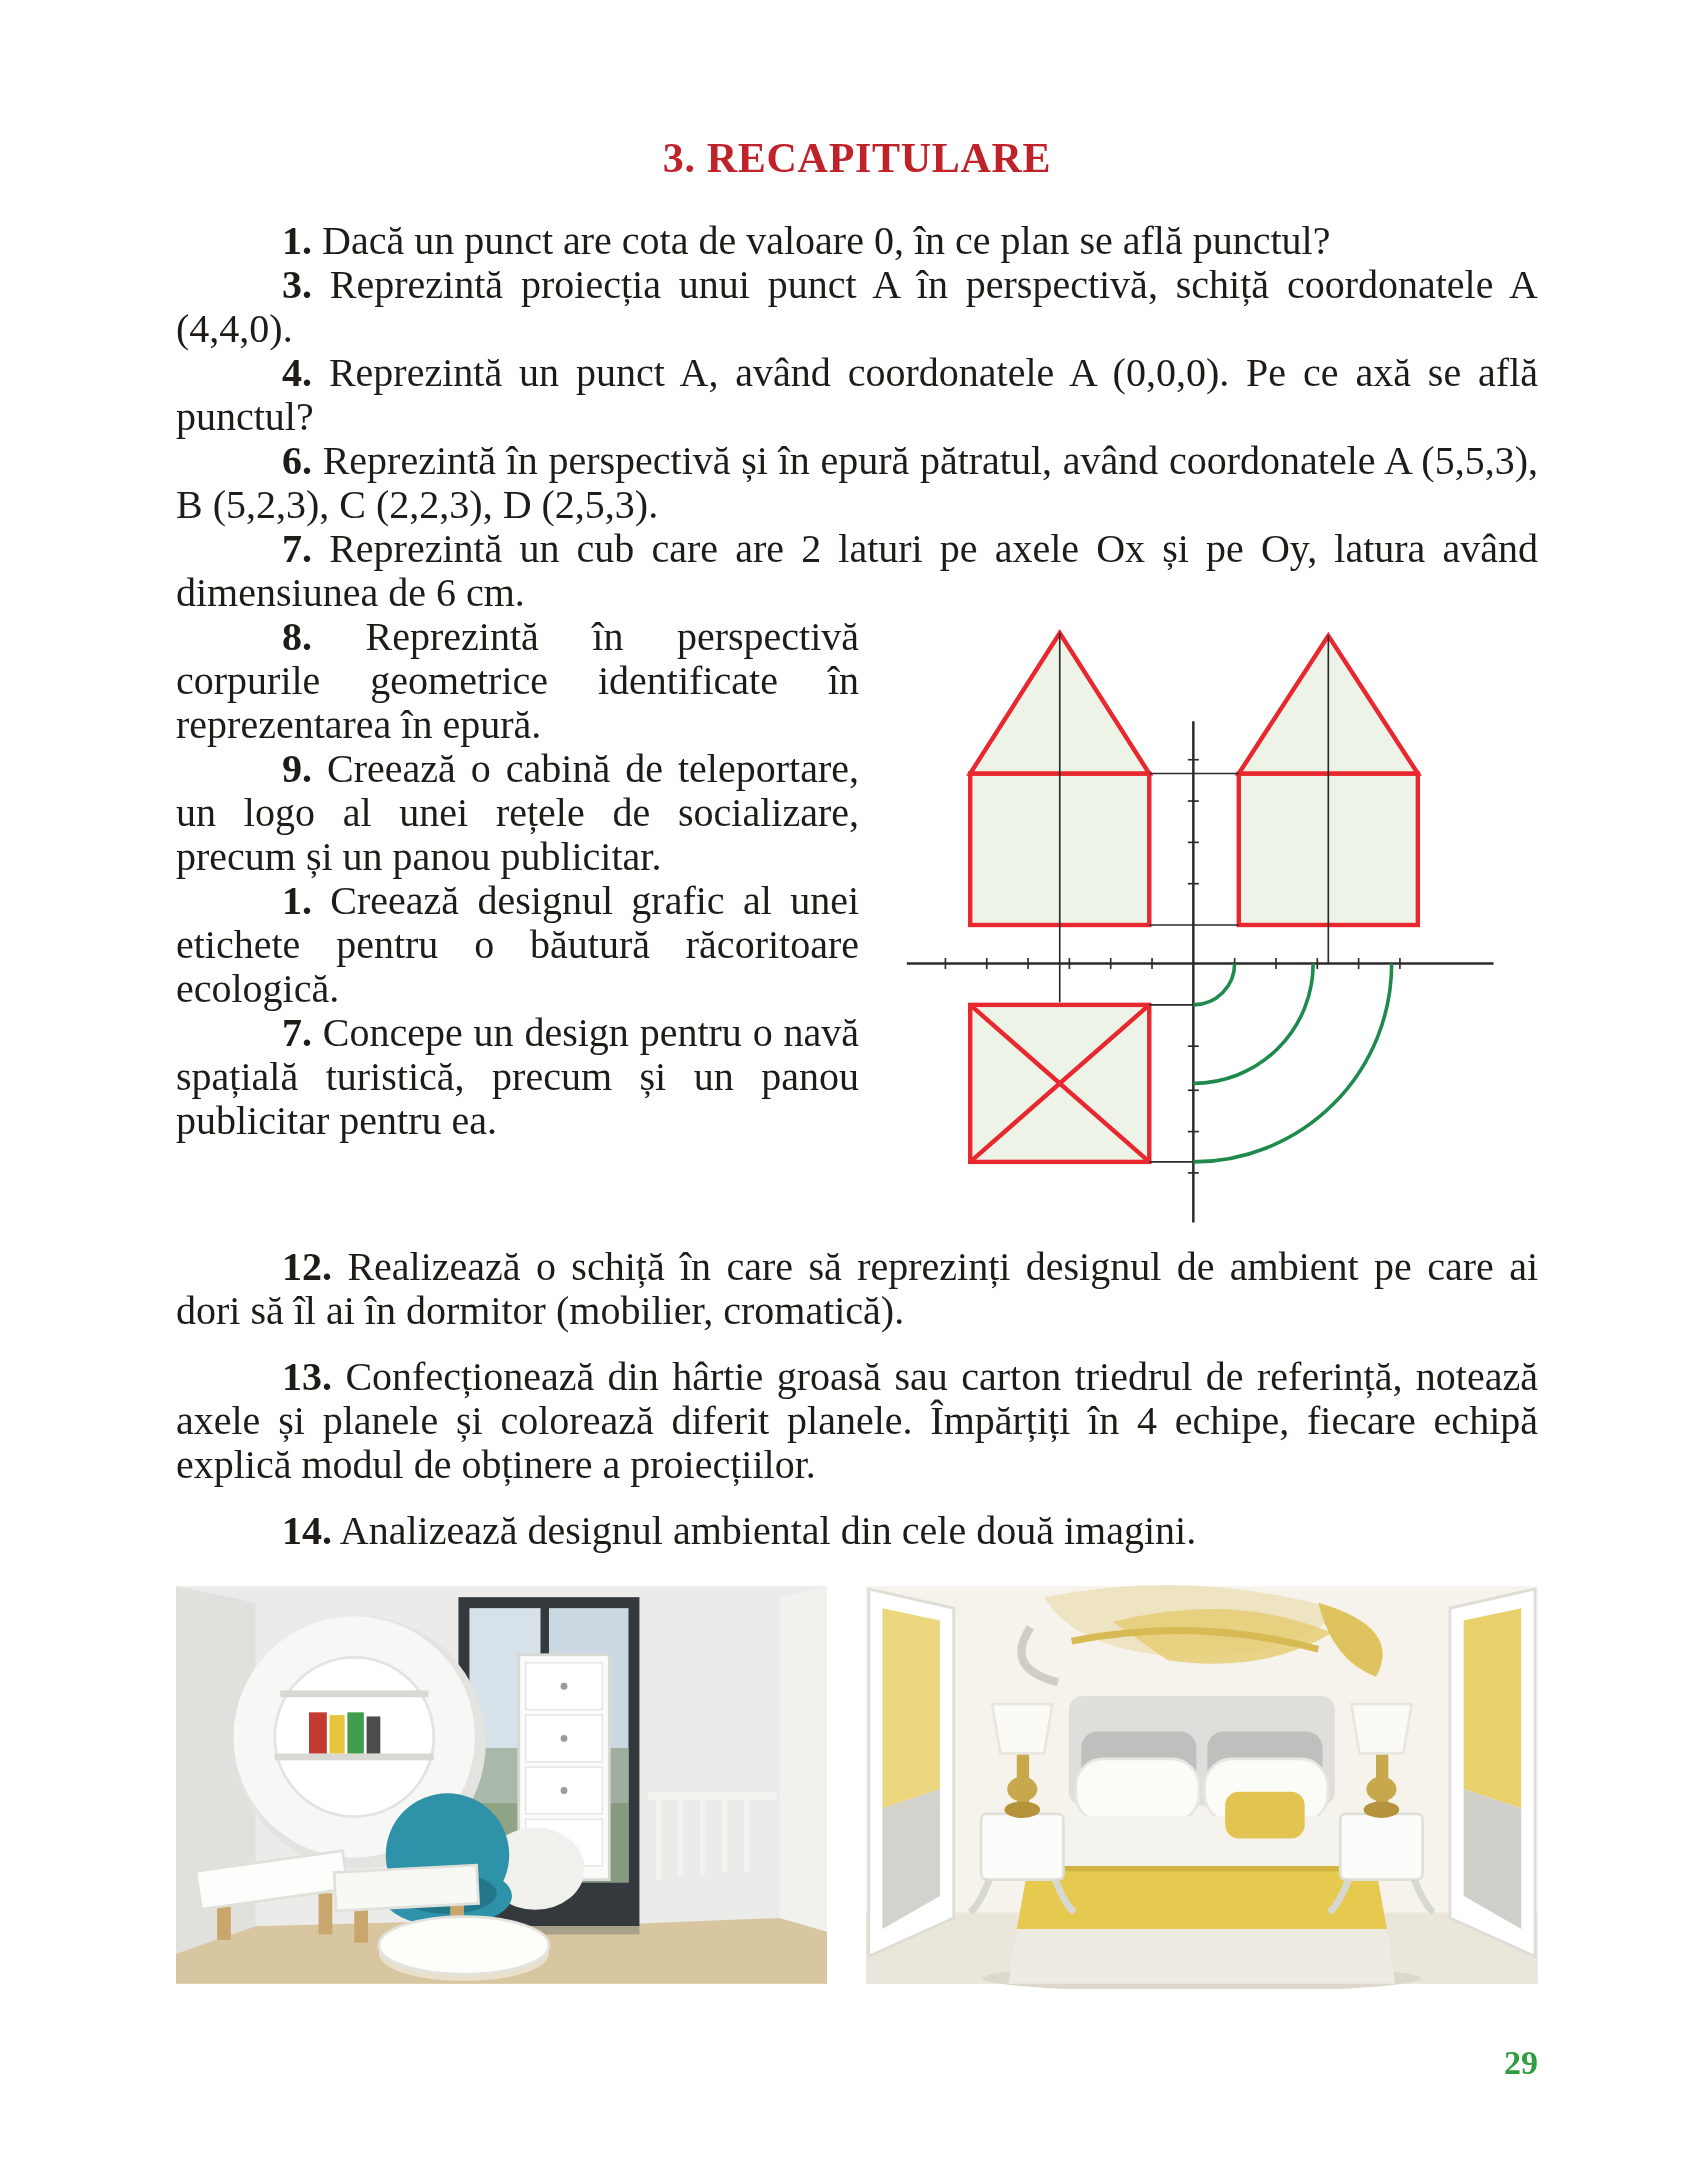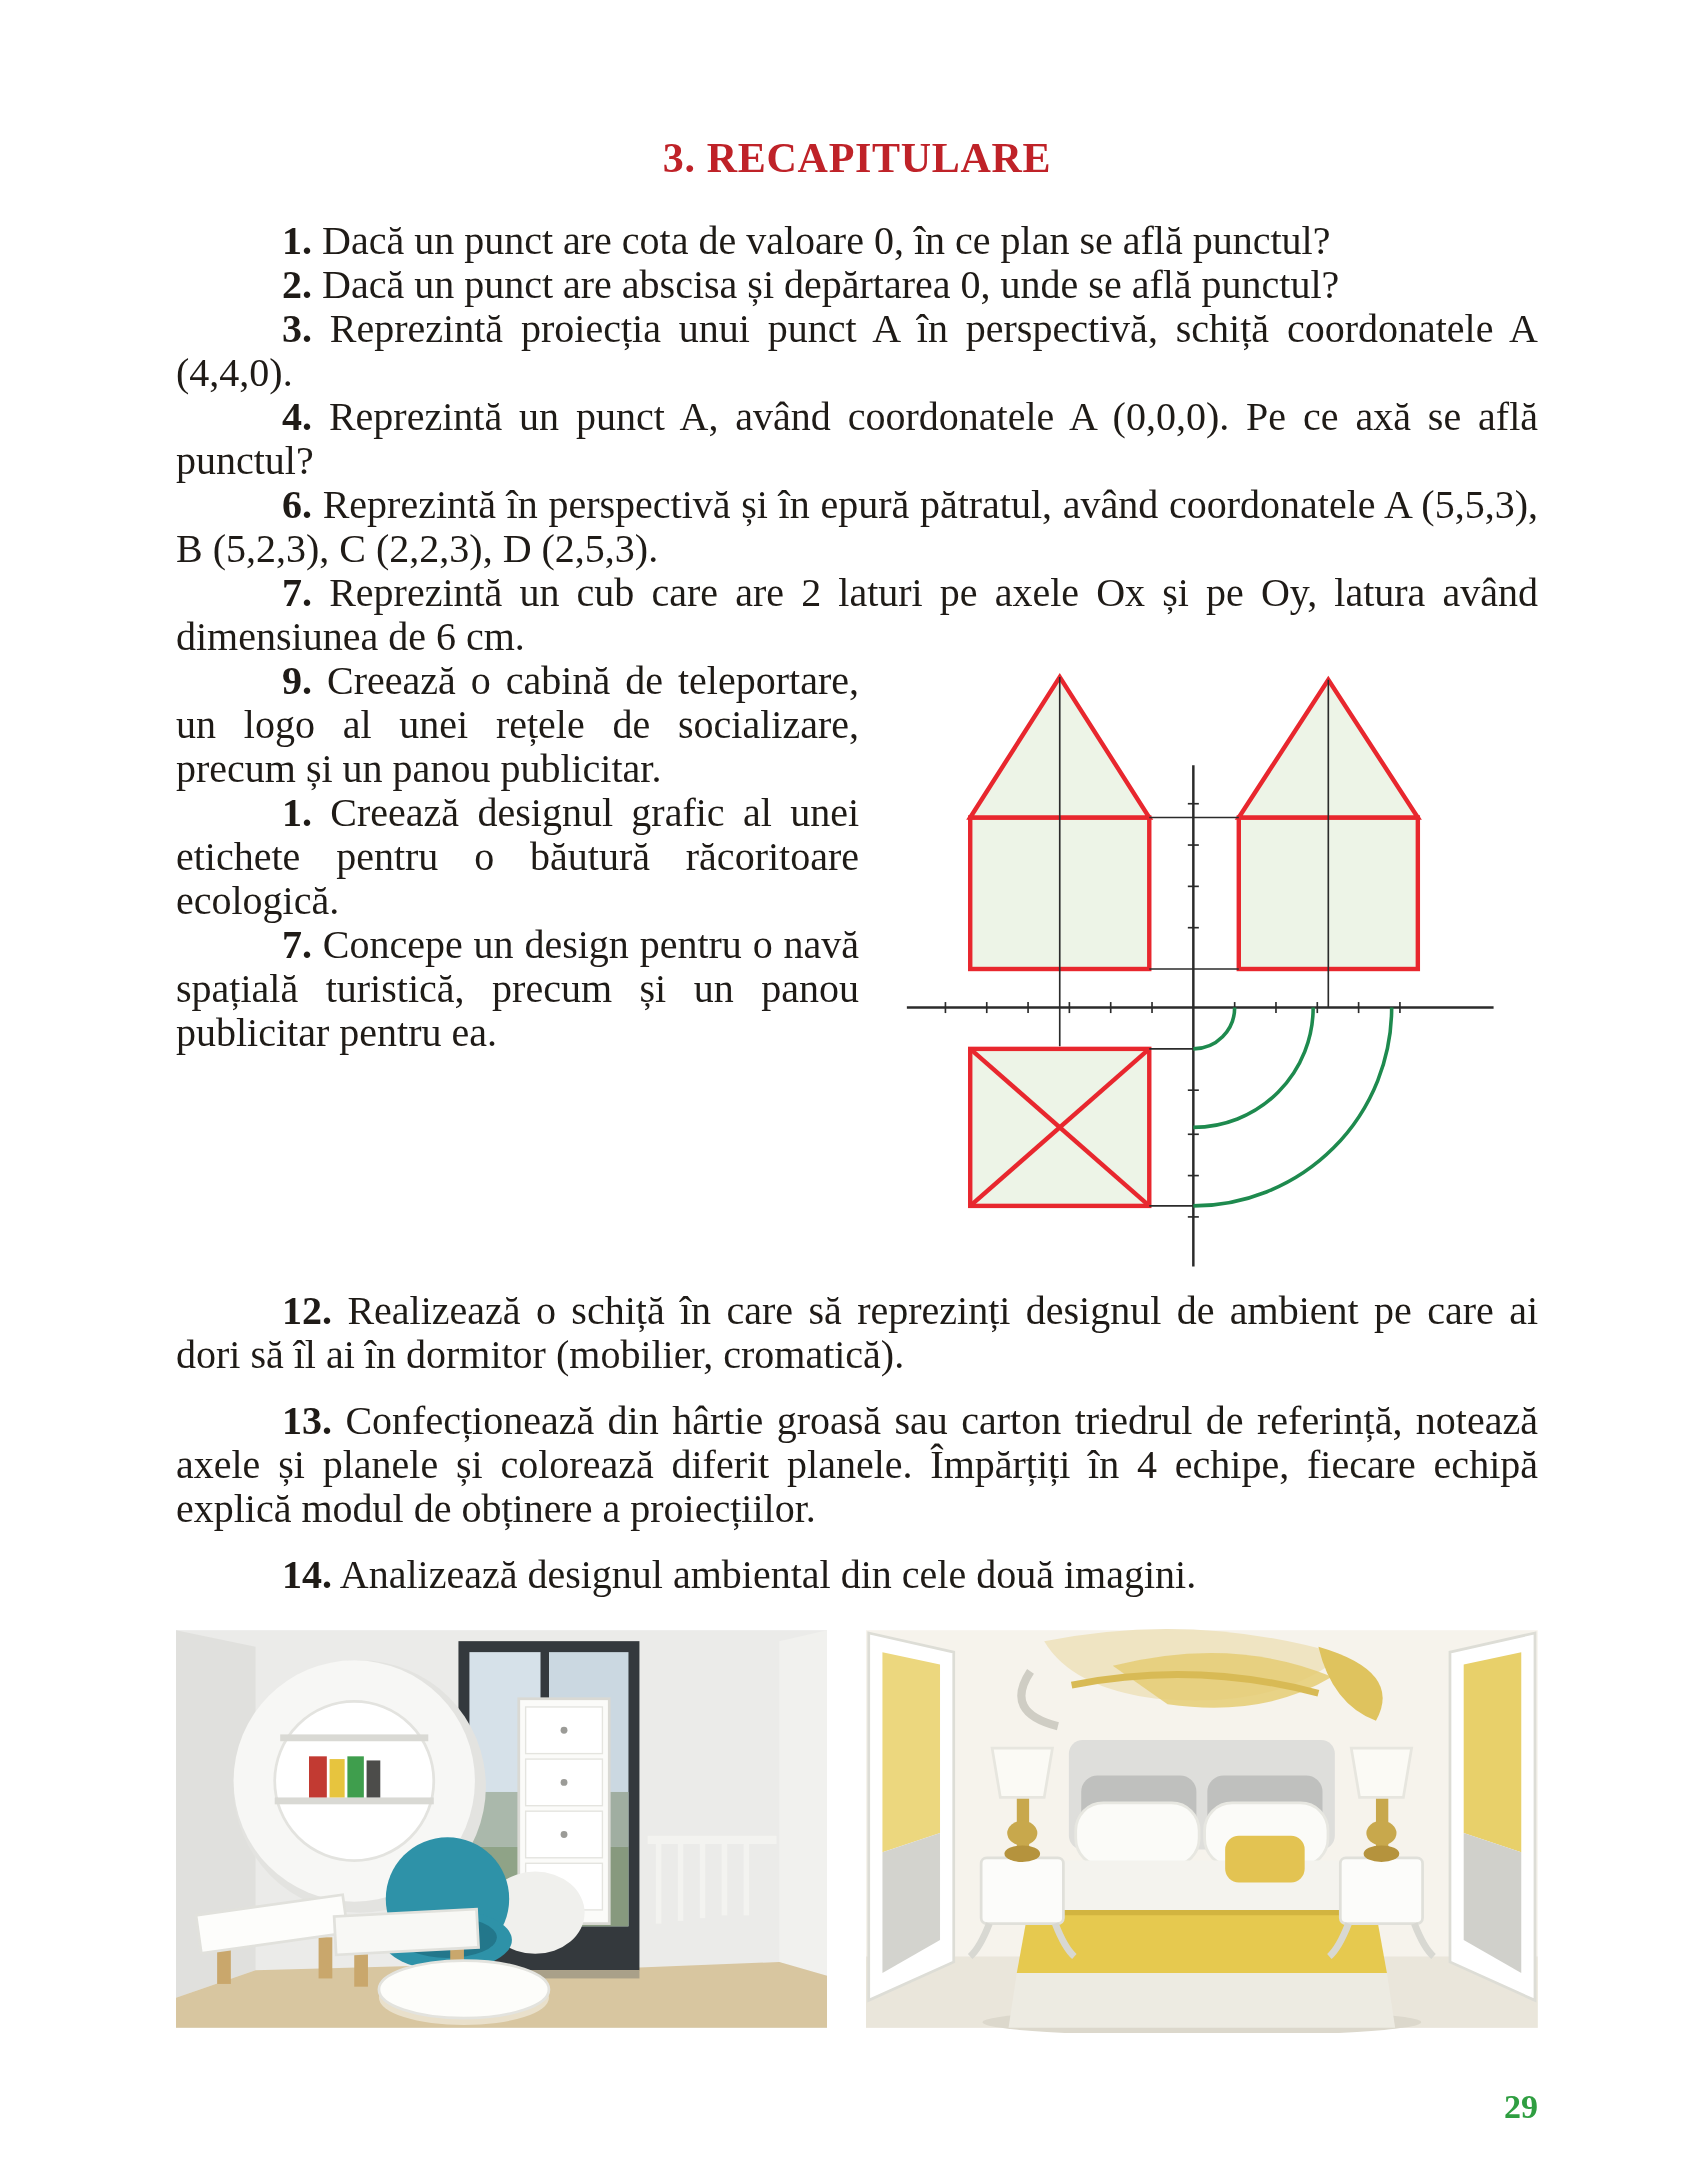--- a/index.html
+++ b/index.html
@@ -49,21 +49,20 @@
 <body>
 
 <div class="page">
 
   <h1 class="title">
     <span class="tnum">3.</span>
     <span class="ttext">RECAPITULARE</span>
   </h1>
 
   <p class="ex"><b class="num">1.</b> <span>Dacă un punct are cota de valoare 0, în ce plan se află punctul?</span></p>
-  <p class="ex"><b class="num">2.</b> <span>Dacă un punct are abscisa și depărtarea 0, unde se află punctul?</span></p>
   <p class="ex"><b class="num">3.</b> <span>Reprezintă proiecția unui punct A în perspectivă, schiță coordonatele A (4,4,0).</span></p>
   <p class="ex"><b class="num">4.</b> <span>Reprezintă un punct A, având coordonatele A (0,0,0). Pe ce axă se află punctul?</span></p>
   <p class="ex"><b class="num">6.</b> <span>Reprezintă în perspectivă și în epură pătratul, având coordonatele A (5,5,3), B (5,2,3), C (2,2,3), D (2,5,3).</span></p>
   <p class="ex"><b class="num">7.</b> <span>Reprezintă un cub care are 2 laturi pe axele Ox și pe Oy, latura având dimensiunea de 6 cm.</span></p>
 
   <div class="figure">
     <svg width="648" height="606" viewBox="0 0 470 440">
 
       <g>
         <rect class="shape" x="58" y="110" width="130" height="110"></rect>
@@ -116,20 +115,21 @@
       </g>
 
       <g class="arc">
         <path d="M220 278 A30 30 0 0 0 250 248"></path>
         <path d="M220 335 A87 87 0 0 0 307 248"></path>
         <path d="M220 392 A144 144 0 0 0 364 248"></path>
       </g>
     </svg>
   </div>
 
+  <p class="ex"><b class="num">8.</b> <span>Reprezintă în perspectivă corpurile geometrice identificate în reprezentarea în epură.</span></p>
   <p class="ex"><b class="num">9.</b> <span>Creează o cabină de teleportare, un logo al unei rețele de socializare, precum și un panou publicitar.</span></p>
   <p class="ex"><b class="num">1.</b> <span>Creează designul grafic al unei etichete pentru o băutură răcoritoare ecologică.</span></p>
   <p class="ex"><b class="num">7.</b> <span>Concepe un design pentru o navă spațială turistică, precum și un panou publicitar pentru ea.</span></p>
 
   <p class="ex clear mt"><b class="num">12.</b> <span>Realizează o schiță în care să reprezinți designul de ambient pe care ai dori să îl ai în dormitor (mobilier, cromatică).</span></p>
   <p class="ex mt"><b class="num">13.</b> <span>Confecționează din hârtie groasă sau carton triedrul de referință, notează axele și planele și colorează diferit planele. Împărțiți în 4 echipe, fiecare echipă explică modul de obținere a proiecțiilor.</span></p>
   <p class="ex mt"><b class="num">14.</b> <span>Analizează designul ambiental din cele două imagini.</span></p>
 
   <div class="images">
 

